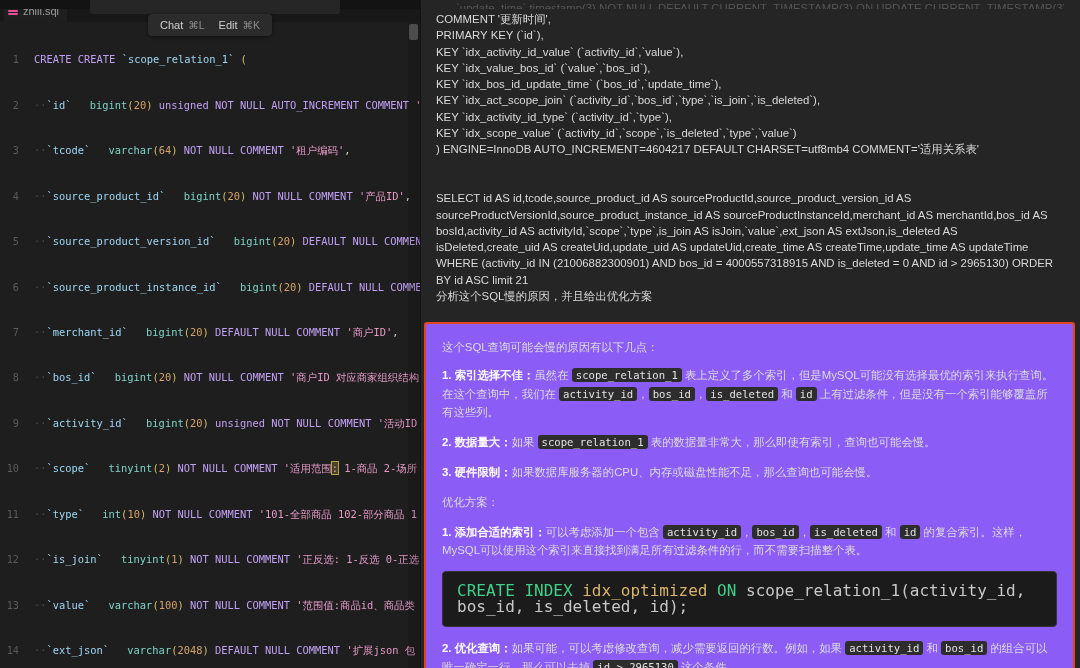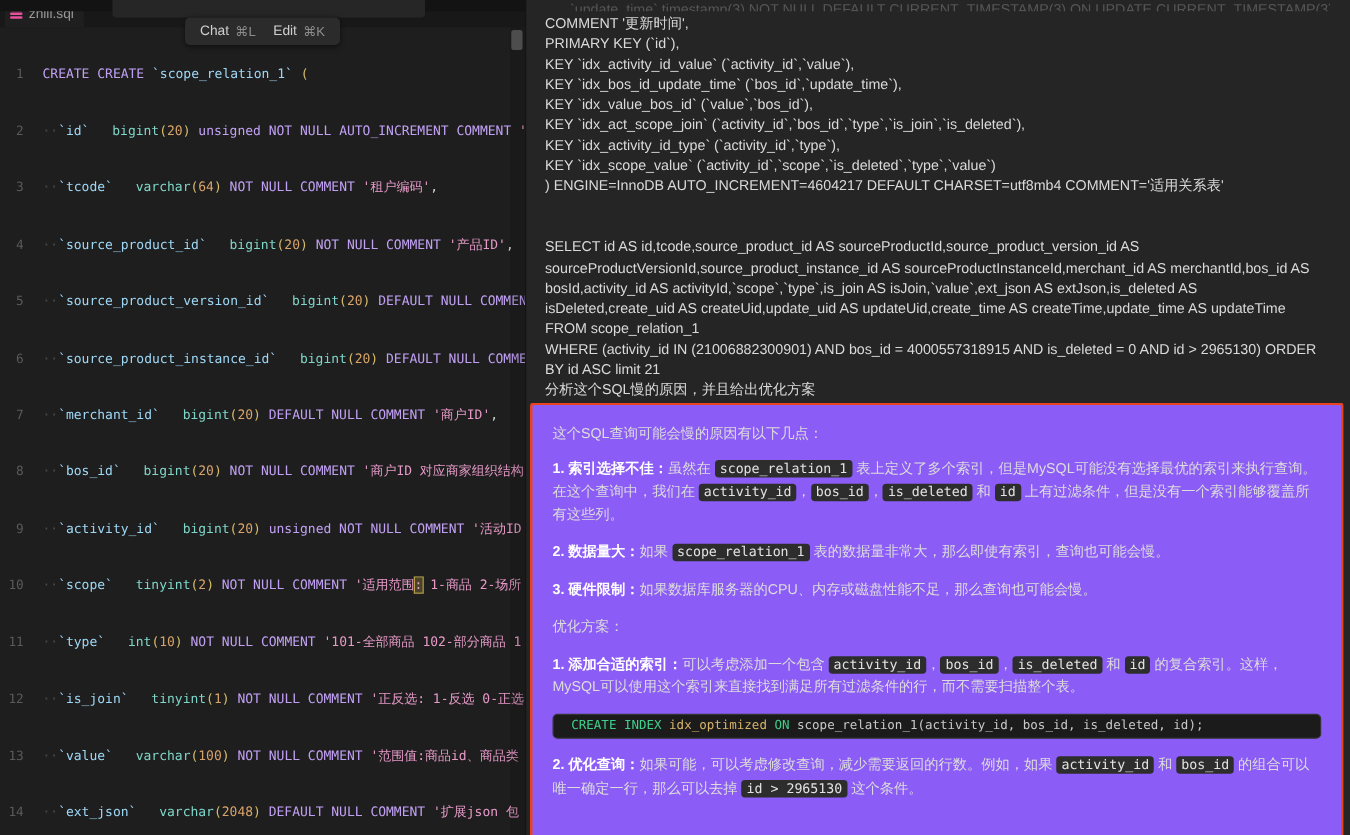--- a/index.html
+++ b/index.html
@@ -80,21 +80,21 @@
     height: 22px;
     background: #2b2b2b;
     border-radius: 4px;
     display: flex; align-items: center; gap: 14px;
     padding: 0 12px;
     font-size: 11px; color: #cfcfcf;
     box-shadow: 0 1px 4px rgba(0,0,0,.5);
     z-index: 6;
     font-family: "Liberation Sans", sans-serif;
   }
-  #ai-hint .hint-item { display:flex; align-items:flex-start; gap:5px; white-space: nowrap; }
+  #ai-hint .hint-item { display:flex; align-items:flex-end; gap:5px; white-space: nowrap; }
   #ai-hint .hint-key { color:#8d8d8d; font-size: 10.5px; }
 
   
   #chrome-strip {
     position:absolute; left:0; top:0; width: 420px; height: 9px;
     background:#131313; z-index: 4;
   }
   #chrome-strip2 {
     position:absolute; left:90px; top:0; width: 250px; height: 14px;
     background:#262626; z-index: 5; border-radius: 0 0 3px 3px;
@@ -150,23 +150,23 @@
   code.inline {
     font-family: "DejaVu Sans Mono", "Liberation Mono", monospace;
     background: #2d2d2d; color: #e3e3e3;
     padding: 1px 4px; border-radius: 3px; font-size: 10.6px;
   }
   .codeblock {
     background: #1b1b1b;
     border: 1px solid #343434;
     border-radius: 4px;
     margin: 4px 0 12px 0;
-    padding: 1px 14px;
+    padding: 11px 14px;
     font-family: "DejaVu Sans Mono", "Liberation Mono", monospace;
-    font-size: 10px; line-height: 16px;
+    font-size: 16px; line-height: 16px;
     white-space: pre-wrap; word-break: break-word;
   }
   .cb-k { color: #3fd18b; }
   .cb-id { color: #c8c8c8; }
   .cb-fn { color: #d8b46a; }
   .cb-pn { color: #c8c8c8; }
 
   
   #pane-divider {
     position:absolute; left:420px; top:0; width:1px; height:668px;
@@ -247,30 +247,29 @@
   <div id="pane-divider"></div>
 
   <div id="chat-pane">
 
     <div class="clipped-top">`update_time` timestamp(3) NOT NULL DEFAULT CURRENT_TIMESTAMP(3) ON UPDATE CURRENT_TIMESTAMP(3)</div>
 
     <div class="chat-block user-msg">
       <div class="ln-item">COMMENT '更新时间',</div>
       <div class="ln-item"> PRIMARY KEY (`id`),</div>
       <div class="ln-item"> KEY `idx_activity_id_value` (`activity_id`,`value`),</div>
+      <div class="ln-item"> KEY `idx_value_bos_id` (`value`,`bos_id`),</div>
       <div class="ln-item"> KEY `idx_bos_id_update_time` (`bos_id`,`update_time`),</div>
-      <div class="ln-item"> KEY `idx_value_bos_id` (`value`,`bos_id`),</div>
       <div class="ln-item"> KEY `idx_act_scope_join` (`activity_id`,`bos_id`,`type`,`is_join`,`is_deleted`),</div>
       <div class="ln-item"> KEY `idx_activity_id_type` (`activity_id`,`type`),</div>
       <div class="ln-item"> KEY `idx_scope_value` (`activity_id`,`scope`,`is_deleted`,`type`,`value`)</div>
       <div class="ln-item">) ENGINE=InnoDB AUTO_INCREMENT=4604217 DEFAULT CHARSET=utf8mb4 COMMENT='适用关系表'</div>
       <div class="blank-line"></div>
       <div class="blank-line"></div>
       <div class="ln-item">SELECT id AS id,tcode,source_product_id AS sourceProductId,source_product_version_id AS sourceProductVersionId,source_product_instance_id AS sourceProductInstanceId,merchant_id AS merchantId,bos_id AS bosId,activity_id AS activityId,`scope`,`type`,is_join AS isJoin,`value`,ext_json AS extJson,is_deleted AS isDeleted,create_uid AS createUid,update_uid AS updateUid,create_time AS createTime,update_time AS updateTime</div>
-      <div class="ln-item">FROM scope_relation_1</div>
       <div class="ln-item">WHERE (activity_id IN (21006882300901) AND bos_id = 4000557318915 AND is_deleted = 0 AND id &gt; 2965130) ORDER BY id ASC limit 21</div>
       <div class="ln-item">分析这个SQL慢的原因，并且给出优化方案</div>
     </div>
   </div>
 
   <div id="answer-box">
 
     <div class="p tight">这个SQL查询可能会慢的原因有以下几点：</div>
 
     <div class="p"><b class="hd">1. 索引选择不佳：</b><span>虽然在 </span><code class="inline">scope_relation_1</code><span> 表上定义了多个索引，但是MySQL可能没有选择最优的索引来执行查询。在这个查询中，我们在 </span><code class="inline">activity_id</code><span>，</span><code class="inline">bos_id</code><span>，</span><code class="inline">is_deleted</code><span> 和 </span><code class="inline">id</code><span> 上有过滤条件，但是没有一个索引能够覆盖所有这些列。</span></div>

